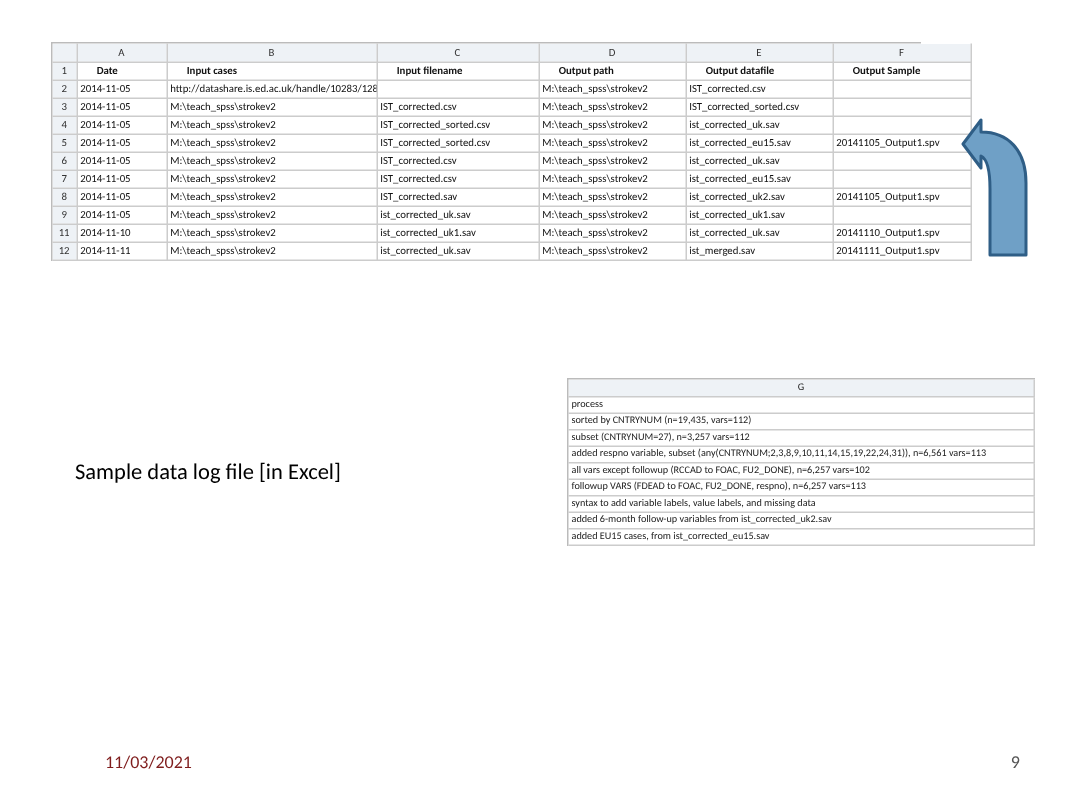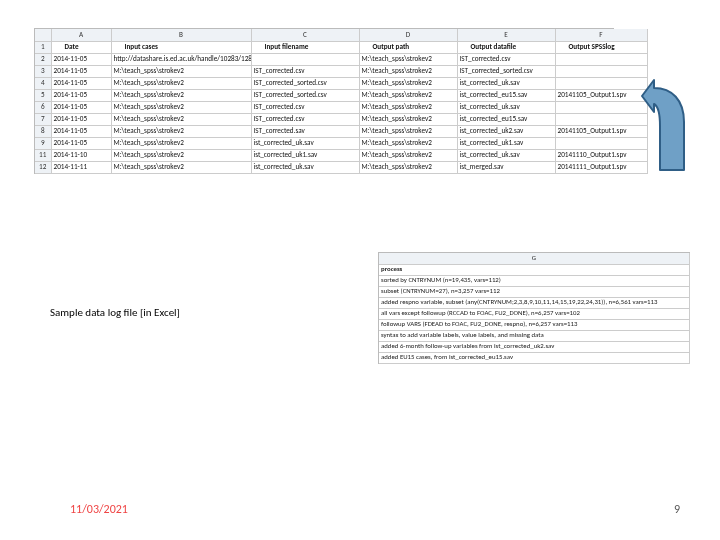--- a/index.html
+++ b/index.html
@@ -63,21 +63,21 @@
     top: 74px;
     right: 28px;
     width: 56px;
     height: 100px;
   }
 
   .caption {
     position: absolute;
     top: 306px;
     left: 50px;
-    font-size: 11px;
+    font-size: 15px;
     color: #000;
   }
 
   .g-wrap {
     position: absolute;
     top: 252px;
     left: 378px;
     width: 312px;
     border-top: 1px solid #bbb;
     border-left: 1px solid #bbb;
@@ -97,28 +97,28 @@
     white-space: nowrap;
     overflow: hidden;
     vertical-align: middle;
     color: #222;
   }
   table.g th {
     background: #eef2f6;
     text-align: center;
     font-weight: 400;
   }
-  table.g tr.hdr td { font-weight: 700; margin-top: 40px; }
+  table.g tr.hdr td { font-weight: 400; margin-top: 40px; }
 
   .footer-date {
     position: absolute;
     left: 70px;
     bottom: 24px;
     font-size: 12px;
-    color: #ef4444;
+    color: #7f1d1d;
   }
   .footer-page {
     position: absolute;
     right: 40px;
     bottom: 24px;
     font-size: 12px;
     color: #555;
   }
 </style>
 </head>
@@ -145,21 +145,21 @@
       <th class="col">E</th>
       <th class="col">F</th>
     </tr>
     <tr class="hdr">
       <th class="row">1</th>
       <td>Date</td>
       <td>Input cases</td>
       <td>Input filename</td>
       <td>Output path</td>
       <td>Output datafile</td>
-      <td>Output SPSSlog</td>
+      <td>Output Sample</td>
     </tr>
 
     <tr>
           <th class="row">2</th>
           <td>2014-11-05</td>
           <td>http://datashare.is.ed.ac.uk/handle/10283/128</td>
           <td></td>
           <td>M:\teach_spss\strokev2</td>
           <td>IST_corrected.csv</td>
           <td></td>

